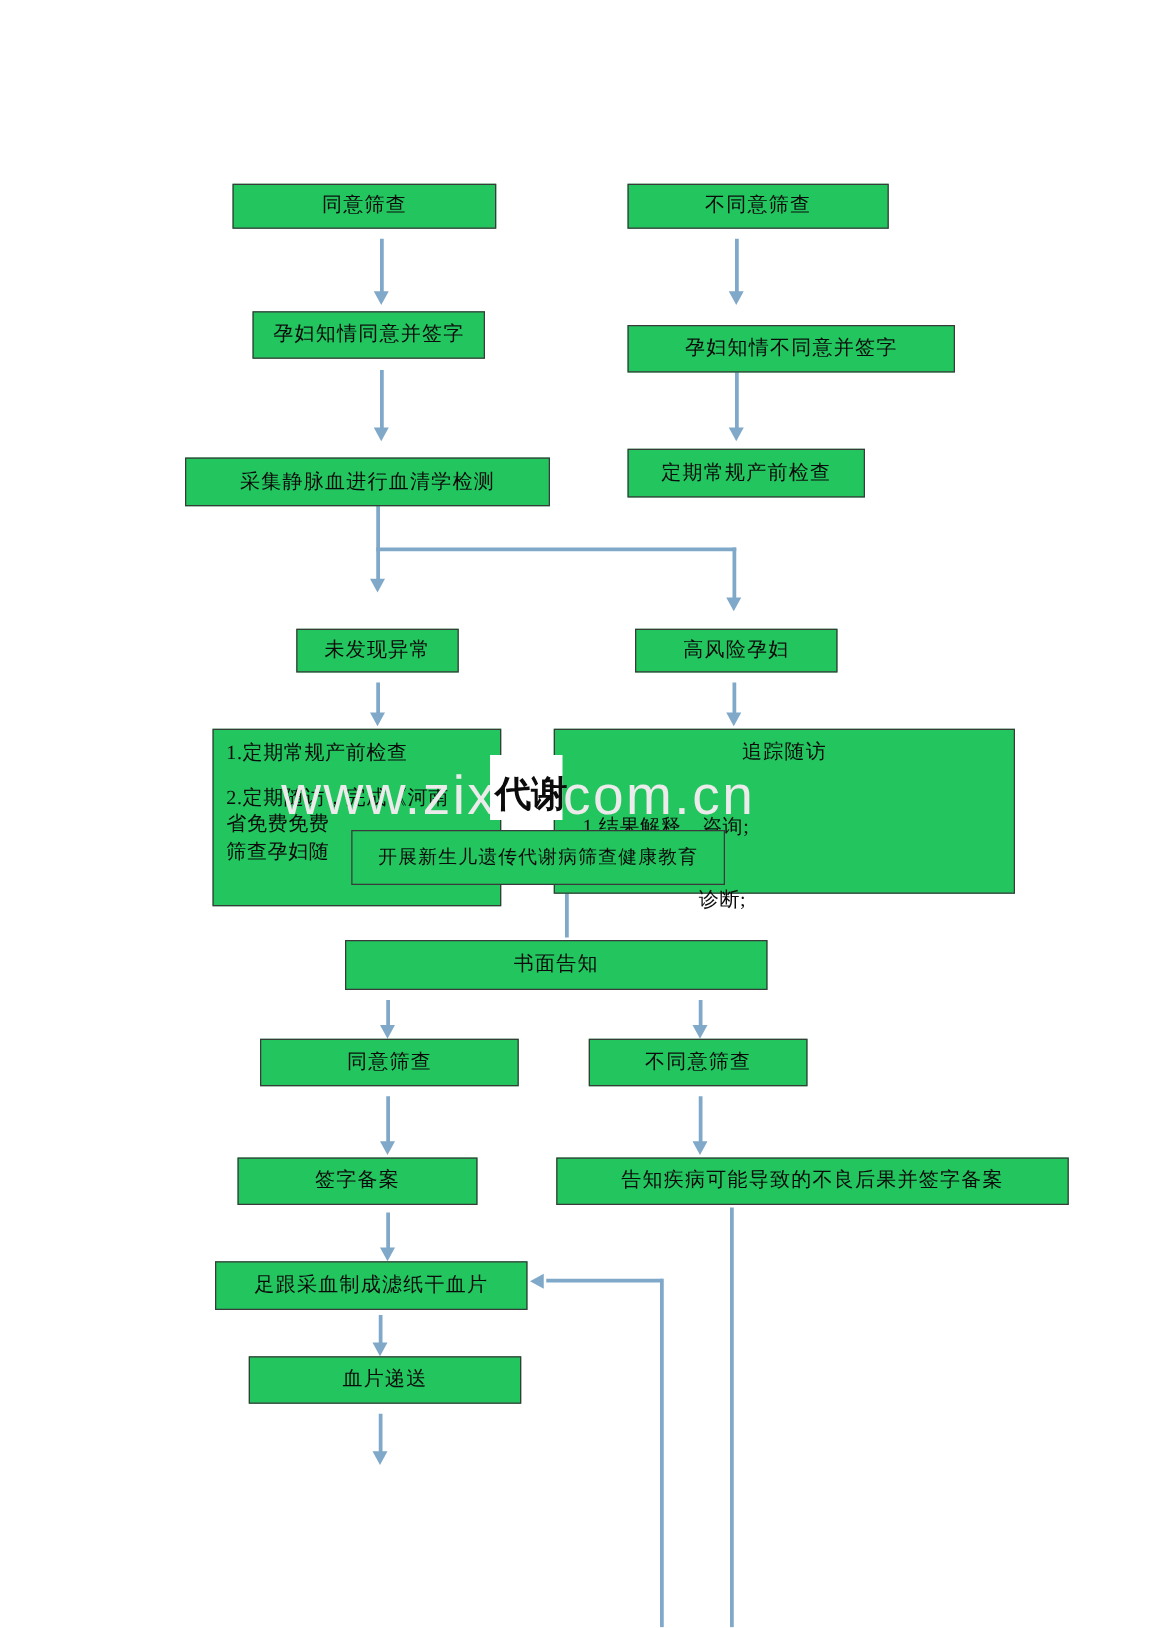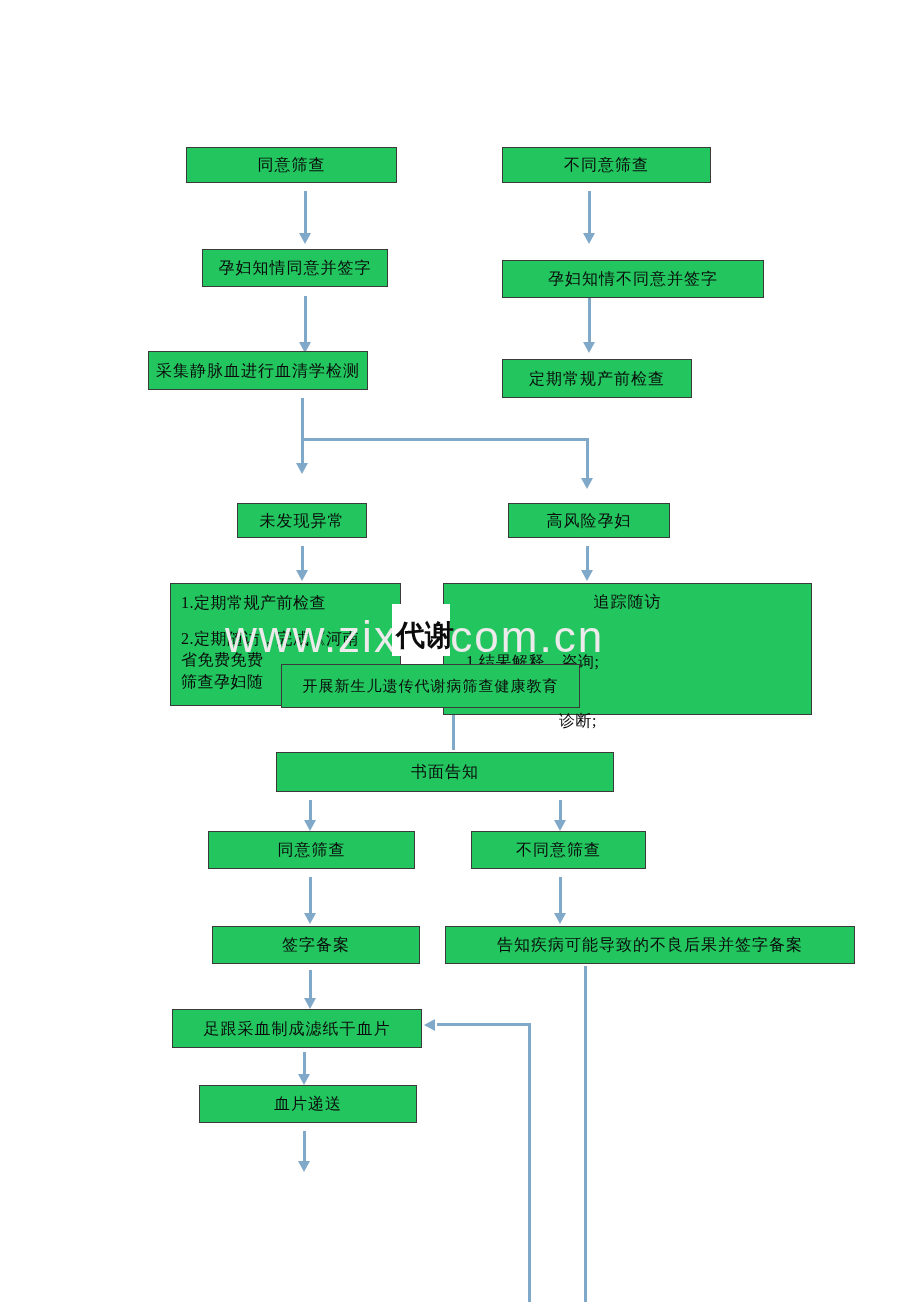--- a/index.html
+++ b/index.html
@@ -153,21 +153,21 @@
   <div class="box" style="left:502px; top:249px; width:262px; height:38px;margin-top:11px;">
     <span>孕妇知情不同意并签字</span>
   </div>
 
   <div class="conn vline" style="left:304px; top:296px; height:48px;"></div>
   <div class="arrow-down" style="left:299px; top:342px;"></div>
 
   <div class="conn vline" style="left:588px; top:296px; height:48px;"></div>
   <div class="arrow-down" style="left:583px; top:342px;"></div>
 
-  <div class="box" style="left:148px; top:351px; width:220px; height:39px;">
+  <div class="box" style="left:148px; top:366px; width:292px; height:39px;">
     <span>采集静脉血进行血清学检测</span>
   </div>
 
   <div class="box" style="left:502px; top:359px; width:190px; height:39px;">
     <span>定期常规产前检查</span>
   </div>
 
   <div class="conn vline" style="left:301px; top:398px; height:68px;"></div>
   <div class="conn hline" style="left:301px; top:438px; width:288px;"></div>
   <div class="conn vline" style="left:586px; top:438px; height:42px;"></div>
@@ -182,21 +182,21 @@
   <div class="box" style="left:508px; top:503px; width:162px; height:35px;">
     <span>高风险孕妇</span>
   </div>
 
   <div class="conn vline" style="left:301px; top:546px; height:26px;"></div>
   <div class="arrow-down" style="left:296px; top:570px;"></div>
 
   <div class="conn vline" style="left:586px; top:546px; height:26px;"></div>
   <div class="arrow-down" style="left:581px; top:570px;"></div>
 
-  <div class="box left-text" style="left:170px; top:583px; width:231px; height:123px;">
+  <div class="box left-text" style="left:170px; top:583px; width:231px; height:142px;">
     <span class="ln">1.定期常规产前检查</span>
     <span class="spacer"></span>
     <span class="ln">2.定期随访，完成《河南</span>
     <span class="ln">省免费免费</span>
     <span class="ln">筛查孕妇随</span>
   </div>
 
   <div class="box title-block" style="left:443px; top:583px; width:369px; height:132px;">
     <span class="hd">追踪随访</span>
     <span class="spacer"></span>
@@ -232,21 +232,21 @@
   <div class="box" style="left:471px; top:831px; width:175px; height:38px;">
     <span>不同意筛查</span>
   </div>
 
   <div class="conn vline" style="left:309px; top:877px; height:38px;"></div>
   <div class="arrow-down" style="left:304px; top:913px;"></div>
 
   <div class="conn vline" style="left:559px; top:877px; height:38px;"></div>
   <div class="arrow-down" style="left:554px; top:913px;"></div>
 
-  <div class="box" style="left:212px; top:926px; width:208px; height:38px;">
+  <div class="box" style="left:190px; top:926px; width:192px; height:38px;">
     <span>签字备案</span>
   </div>
 
   <div class="box" style="left:445px; top:926px; width:410px; height:38px;">
     <span>告知疾病可能导致的不良后果并签字备案</span>
   </div>
 
   <div class="conn vline" style="left:309px; top:970px; height:30px;"></div>
   <div class="arrow-down" style="left:304px; top:998px;"></div>
 

